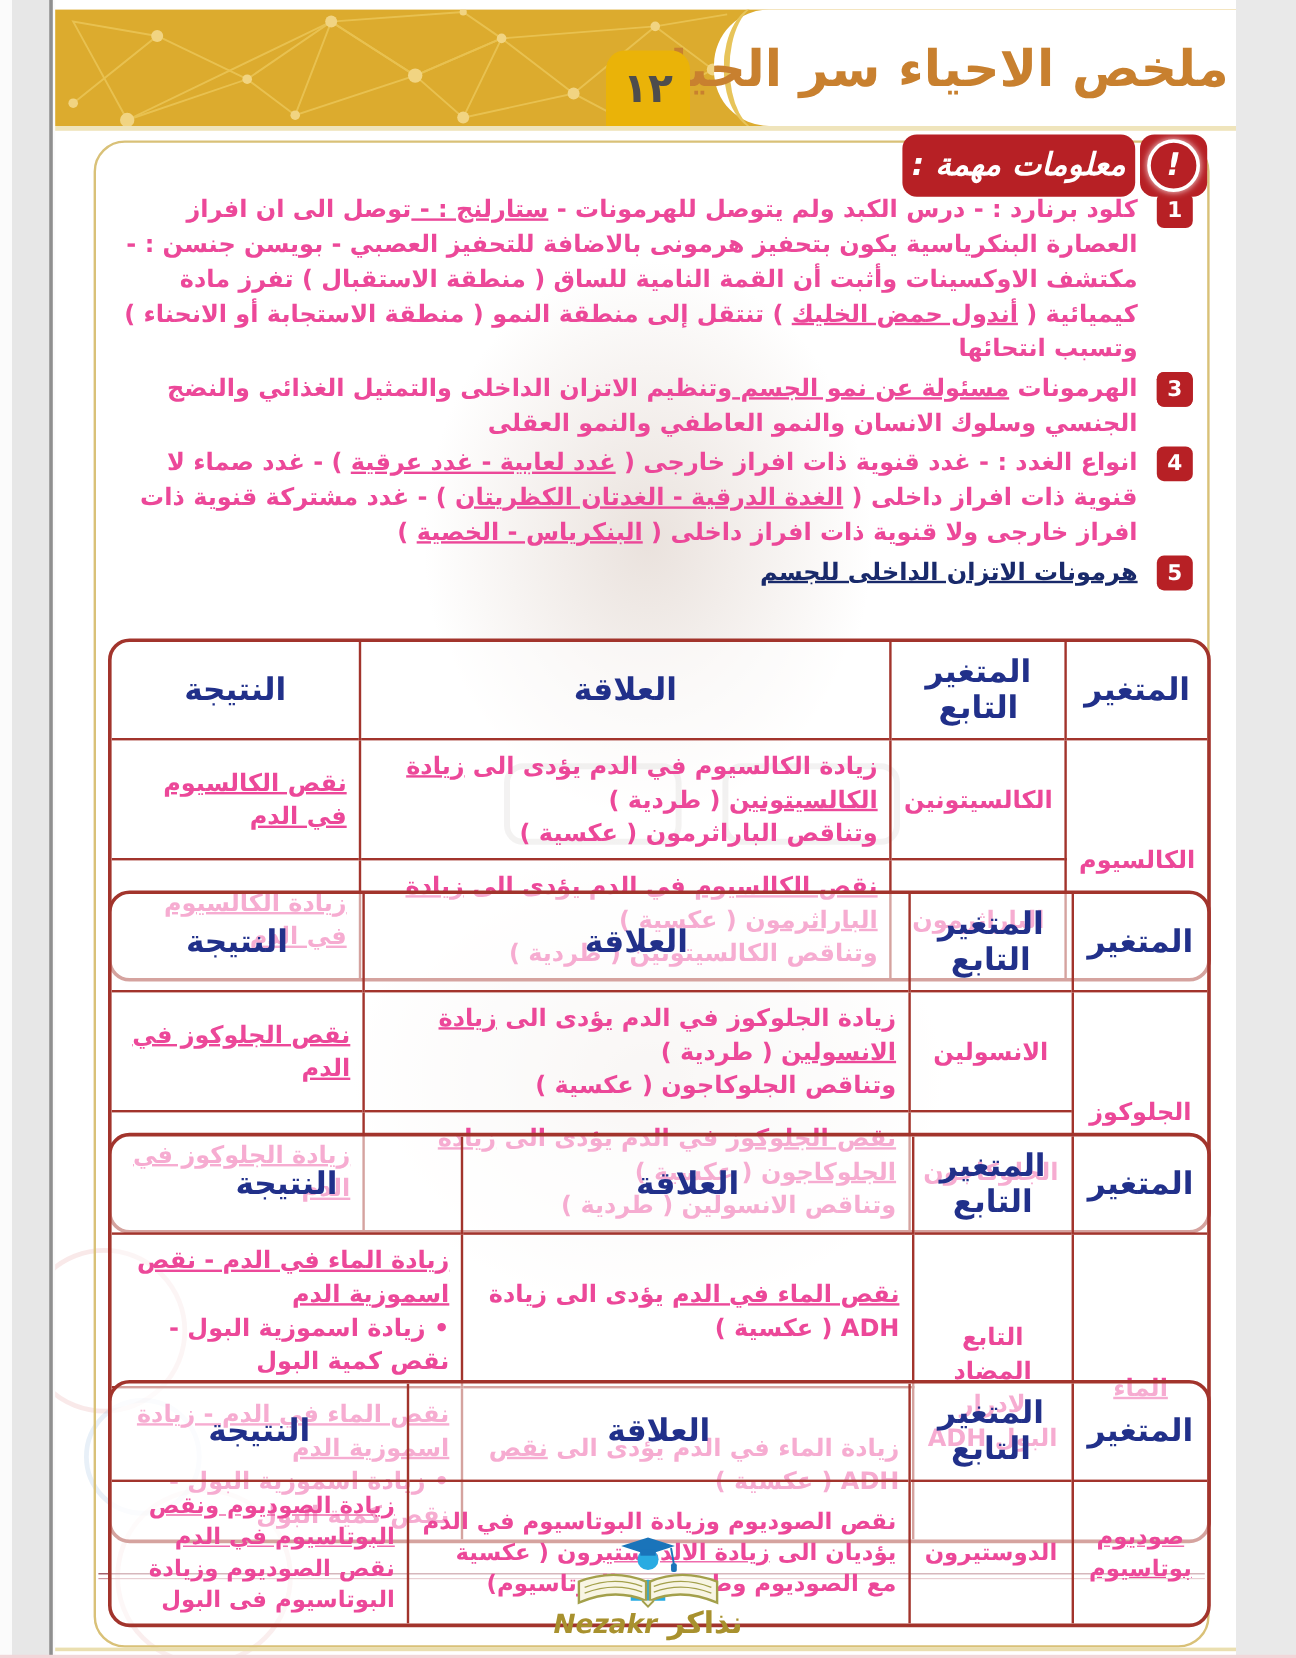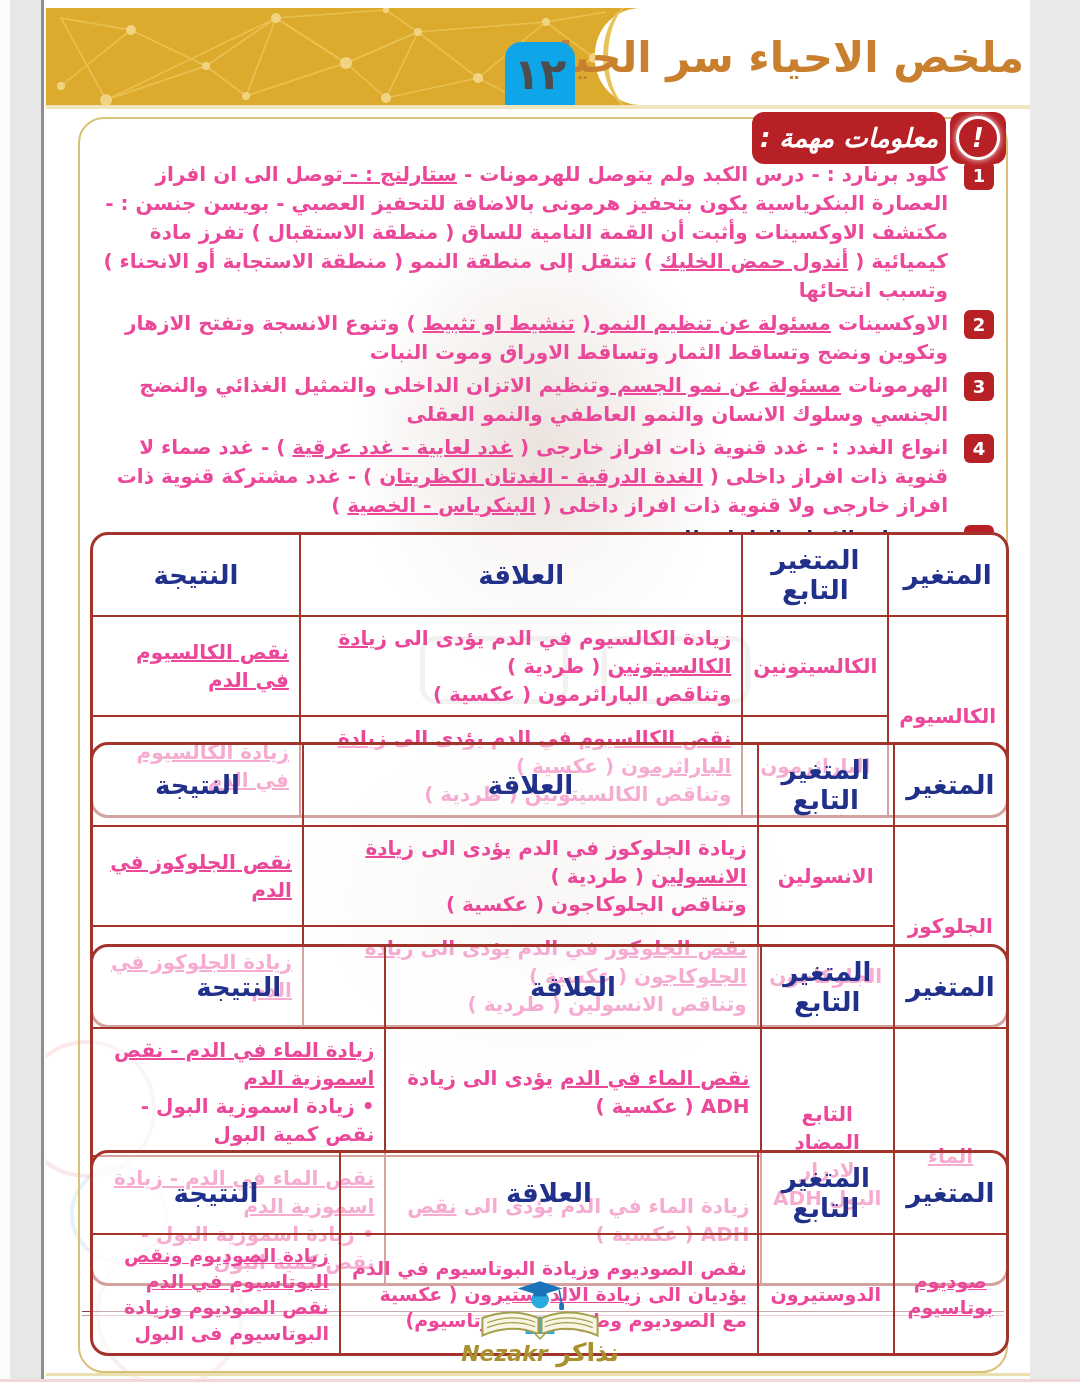--- a/index.html
+++ b/index.html
@@ -12,23 +12,23 @@
   .scan-right{position:absolute;left:1030px;top:0;width:50px;height:1382px;background:#e9e9e9;}
   
   .banner{position:absolute;left:46px;top:8px;width:984px;height:97px;background:#dcab2e;overflow:hidden;}
   .banner svg{position:absolute;left:0;top:0;}
   .title-plate{position:absolute;left:549px;top:0;width:435px;height:97px;background:#ffffff;
                border-radius:46px 0 0 46px;}
   .title-plate:before{content:"";position:absolute;left:8px;top:-4px;bottom:-4px;width:58px;
                border-left:5px solid #e7c45a;border-radius:50%;}
   .page-title{position:absolute;left:40px;right:6px;top:0;height:97px;line-height:99px;text-align:center;
               direction:rtl;color:#c8802f;font-size:42px;font-weight:bold;white-space:nowrap;}
-  .page-tab{position:absolute;left:459px;top:34px;width:70px;height:63px;background:#0ea5e9;
+  .page-tab{position:absolute;left:459px;top:34px;width:70px;height:63px;background:#eab308;
             border-radius:16px 16px 0 0;display:flex;align-items:center;justify-content:center;
-            color:#4d4d4d;font-size:43px;font-weight:bold;}
+            color:#4d4d4d;font-size:34px;font-weight:bold;}
   .header-underline{position:absolute;left:46px;top:105px;width:984px;height:4px;background:#efe4bb;}
   
   .content-box{position:absolute;left:78px;top:117px;width:926px;height:1252px;
                border:2px solid #d9c178;border-radius:26px;}
   
   .face-wm{position:absolute;left:250px;top:210px;width:580px;height:930px;z-index:0;
     background:
       radial-gradient(ellipse 46% 36% at 50% 26%, rgba(213,197,187,.50), rgba(213,197,187,0) 70%),
       radial-gradient(ellipse 62% 30% at 50% 74%, rgba(221,210,204,.42), rgba(221,210,204,0) 72%);}
   .glasses{position:absolute;left:420px;top:636px;width:330px;height:64px;z-index:0;opacity:.16;}
@@ -143,21 +143,21 @@
 
   <div class="badge">
     <div class="label-part">معلومات مهمة :</div>
     <div class="icon-part">
       <div class="circle">!</div>
     </div>
   </div>
 
   <div class="points">
       <div class="point"><span class="chip">1</span><span class="ptext"><span class="c-n">كلود برنارد : - </span><span class="c-b">درس الكبد ولم يتوصل للهرمونات - </span><span class="c-r">ستارلنج : - </span><span class="c-b">توصل الى ان افراز العصارة البنكرياسية يكون بتحفيز هرمونى بالاضافة للتحفيز العصبي - </span><span class="c-n">بويسن جنسن : - </span><span class="c-b">مكتشف الاوكسينات وأثبت أن القمة النامية للساق ( منطقة الاستقبال ) تفرز مادة كيميائية ( </span><span class="c-r">أندول حمض الخليك</span><span class="c-b"> ) تنتقل إلى منطقة النمو ( منطقة الاستجابة أو الانحناء ) وتسبب انتحائها</span></span></div>
-      <div class="point"><span class="chip">2</span><span class="ptext"><span class="c-b">الاوكسينات </span><span class="c-r">مسئولة عن تنظيم النمو </span><span class="c-b">( </span><span class="c-r">تنشيط او تثبيط</span><span class="c-b"> ) وتنوع الانسجة وتفتح الازهار وتكوين ونضج وتساقط الثمار وتساقط الاوراق وموت النبات</span></span></div>
+      <div class="point"><span class="chip">2</span></div>
       <div class="point"><span class="chip">3</span><span class="ptext"><span class="c-b">الهرمونات </span><span class="c-r">مسئولة عن نمو الجسم </span><span class="c-b">وتنظيم الاتزان الداخلى والتمثيل الغذائي والنضج الجنسي وسلوك الانسان والنمو العاطفي والنمو العقلى</span></span></div>
       <div class="point"><span class="chip">4</span><span class="ptext"><span class="c-n">انواع الغدد : - </span><span class="c-b">غدد قنوية ذات افراز خارجى ( </span><span class="c-r">غدد لعابية - غدد عرقية</span><span class="c-b"> ) - غدد صماء لا قنوية ذات افراز داخلى ( </span><span class="c-r">الغدة الدرقية - الغدتان الكظريتان</span><span class="c-b"> ) - غدد مشتركة قنوية ذات افراز خارجى ولا قنوية ذات افراز داخلى ( </span><span class="c-r">البنكرياس - الخصية</span><span class="c-b"> )</span></span></div>
       <div class="point"><span class="chip">5</span><span class="ptext"><span class="c-u">هرمونات الاتزان الداخلى للجسم</span></span></div>
     </div>
 
   <div class="tw t1 cols-a">
       <table class="htable">
         <tbody>
           <tr>
             <th>المتغير</th>

